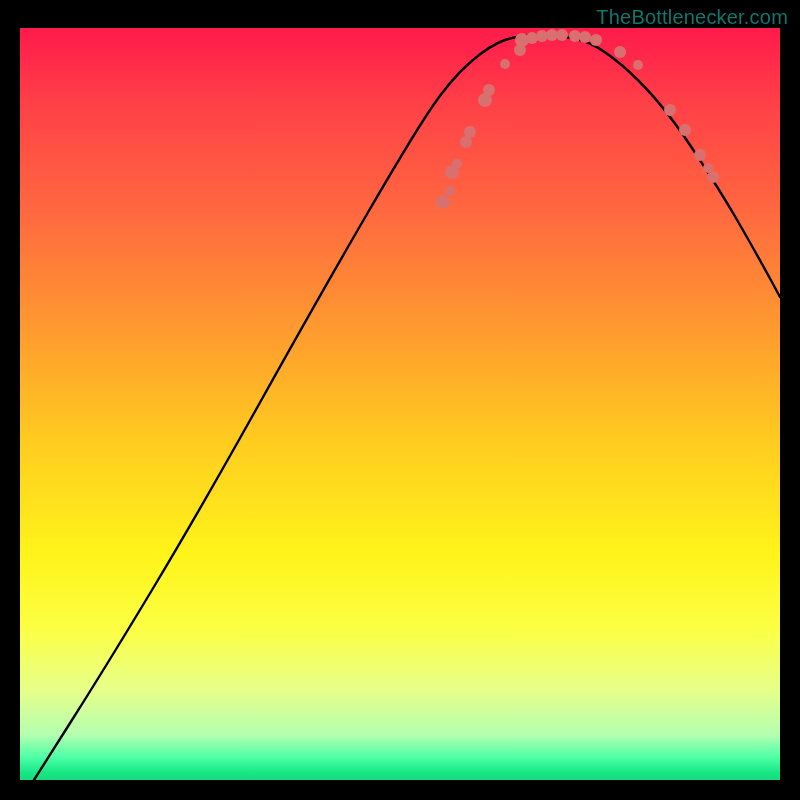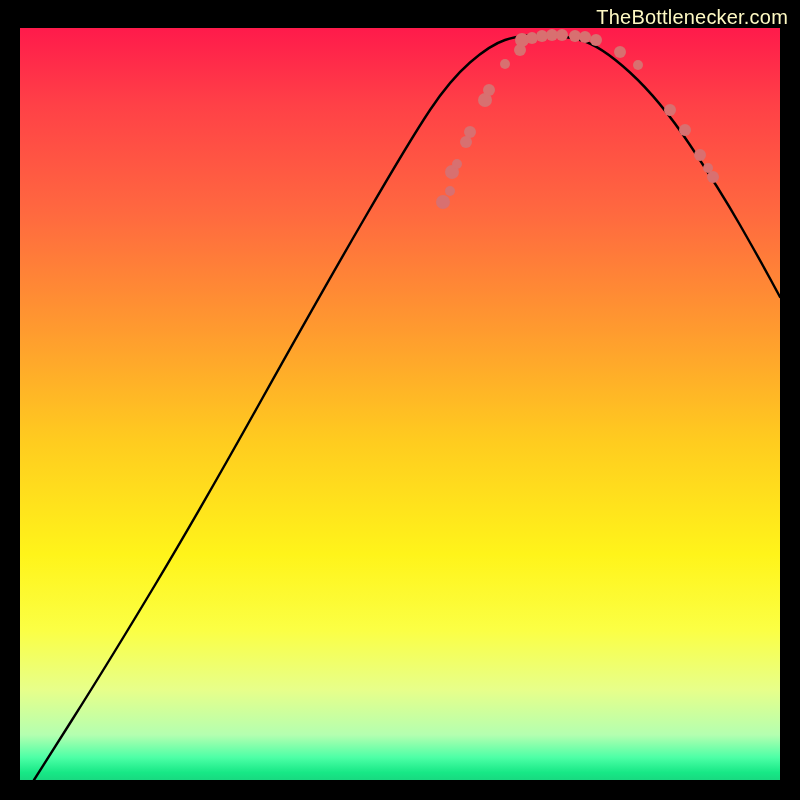--- a/index.html
+++ b/index.html
@@ -14,21 +14,21 @@
   .container {
     position: relative;
     width: 800px;
     height: 800px;
     background: #000;
   }
   .watermark {
     position: absolute;
     top: 6px;
     right: 12px;
-    color: #fef9c3;
+    color: #0f766e;
     font-size: 20px;
     font-weight: 500;
     letter-spacing: 0.2px;
     z-index: 20;
   }
   .plot {
     position: absolute;
     left: 20px;
     top: 28px;
     width: 760px;

